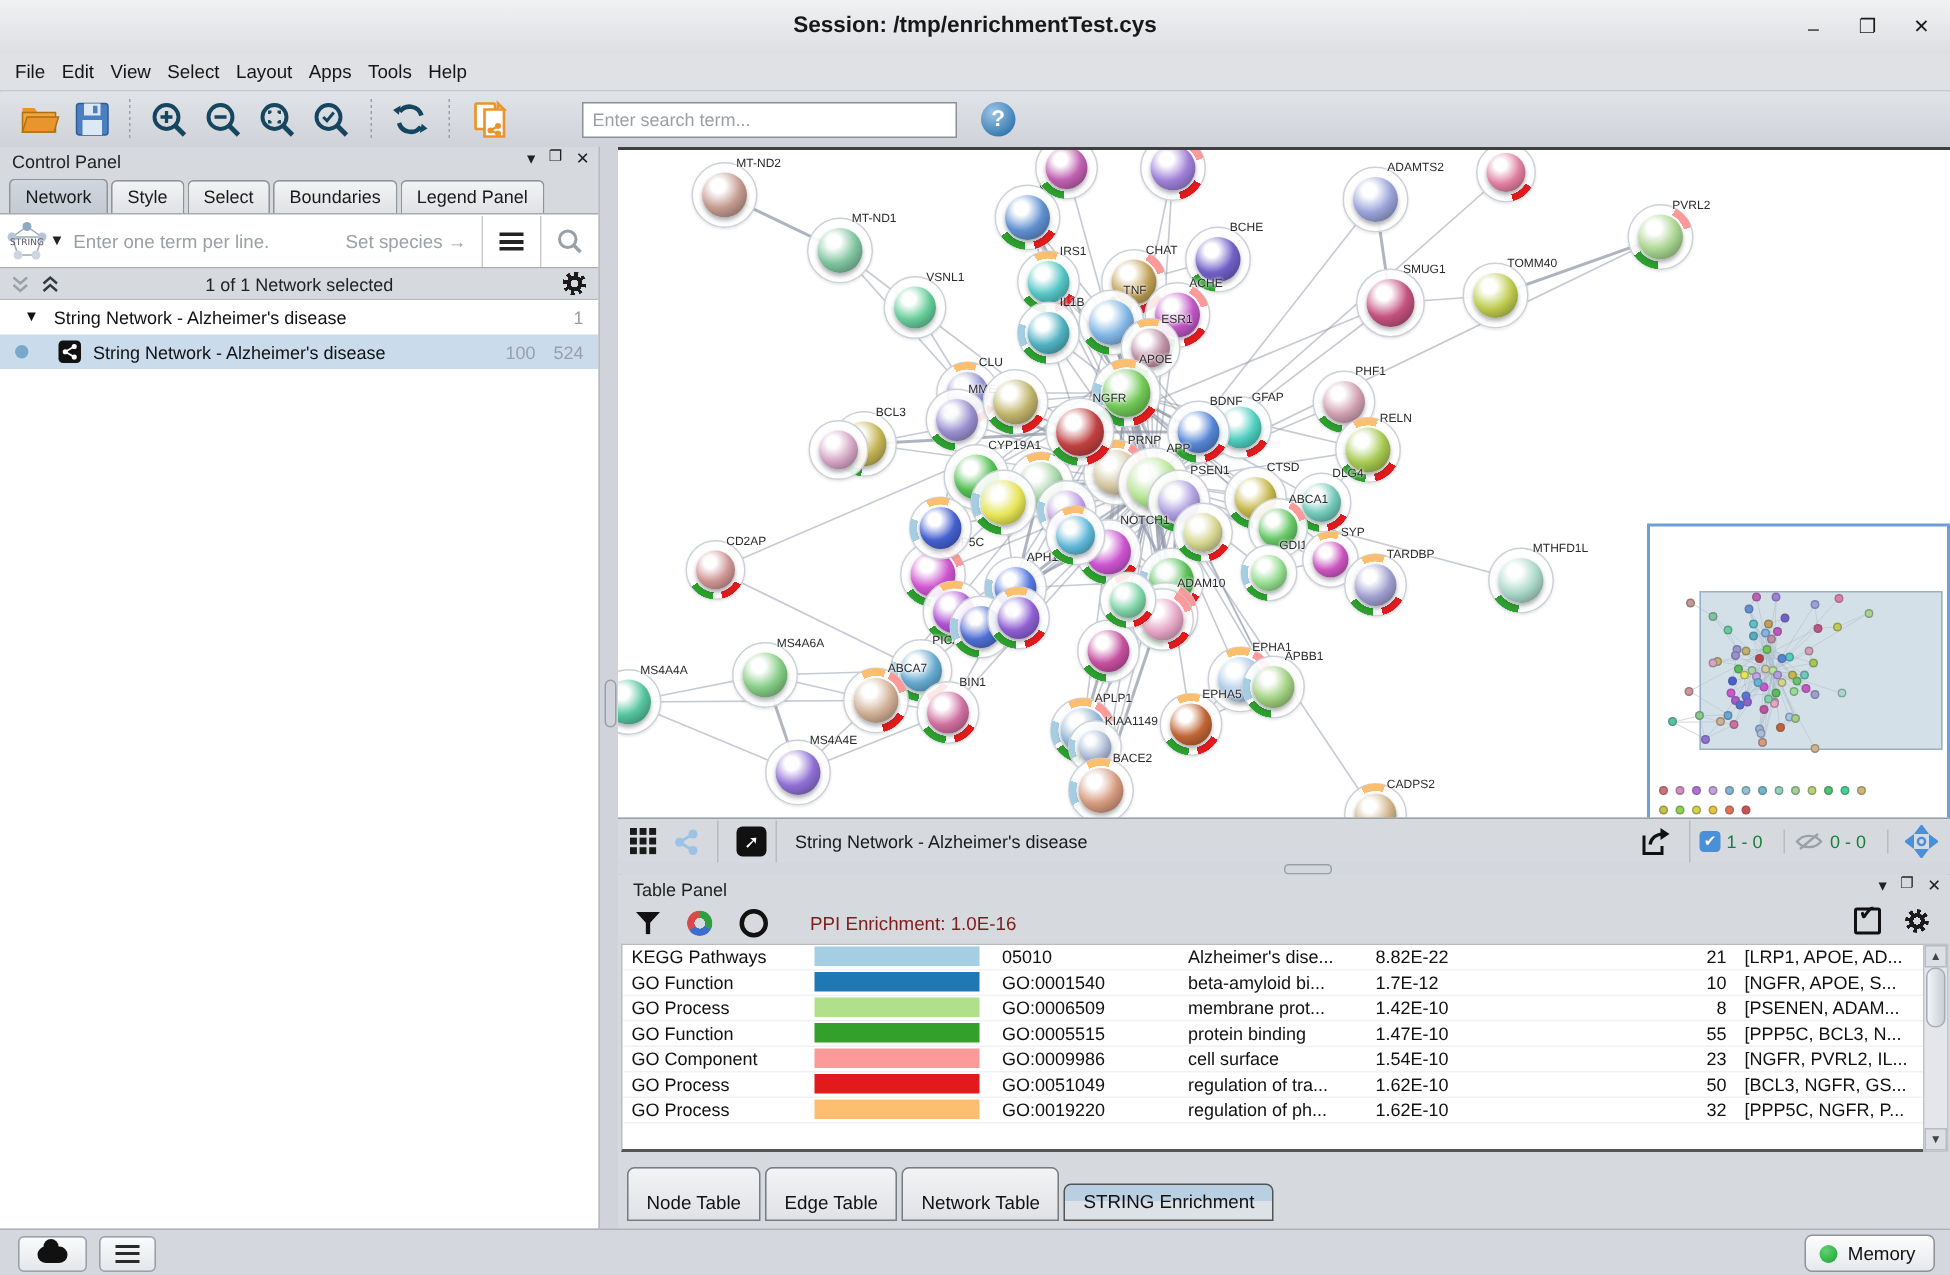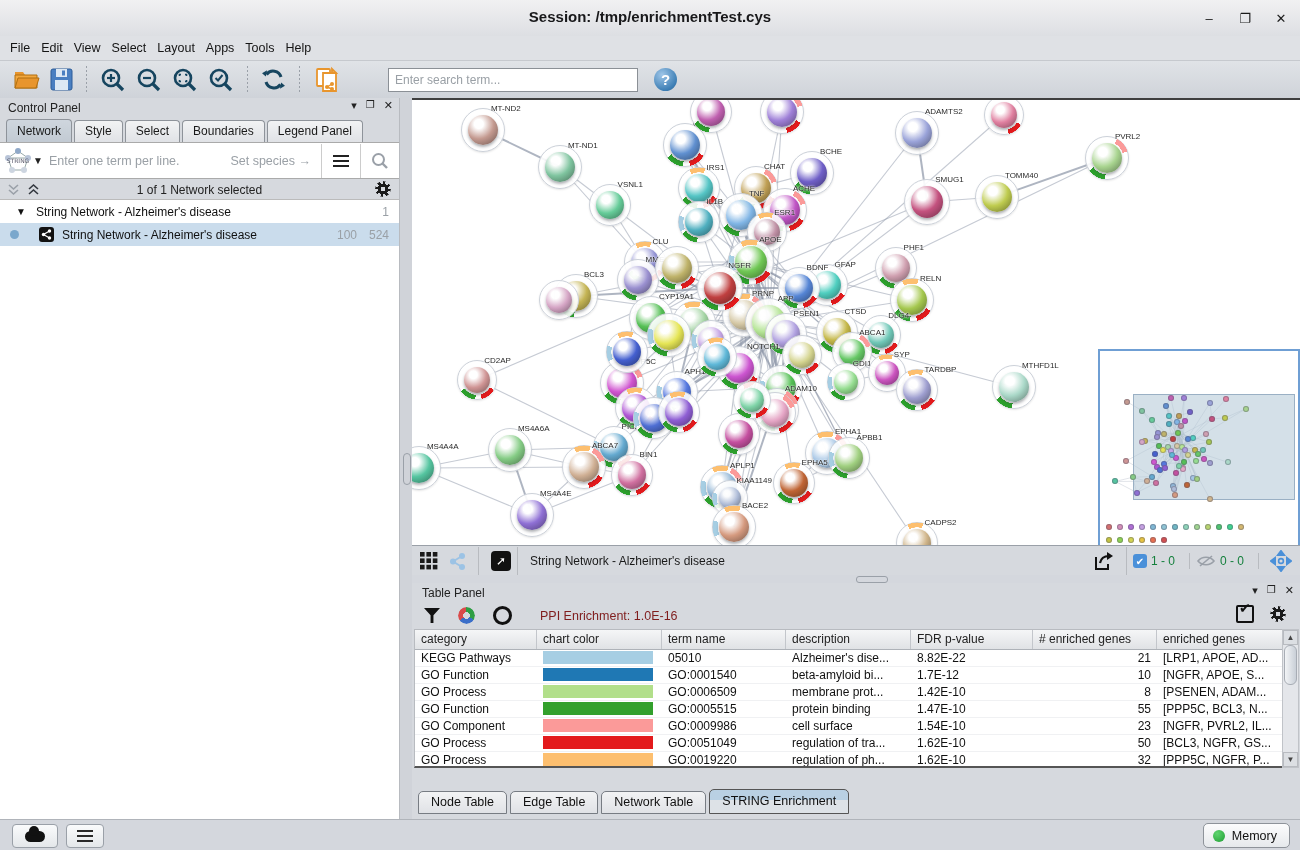--- a/index.html
+++ b/index.html
@@ -123,21 +123,21 @@
   .td.num{text-align:right;}
   .cbar{width:110px;height:13px;margin-top:1px;}
   .vscroll{position:absolute;right:1px;top:46px;bottom:52px;width:15px;background:#e4e6ea;
     border:1px solid #c0c3c8;}
   .vs-arrow{position:absolute;left:0;width:13px;height:13px;font-size:8px;color:#444;
     display:flex;align-items:center;justify-content:center;background:#dcdfe3;border:1px solid #b8bbc0;}
   .vs-thumb{position:absolute;left:1px;top:15px;width:11px;height:38px;border-radius:6px;
     background:linear-gradient(90deg,#f2f4f6,#c9cfd7);border:1px solid #a8adb5;}
   .tp-tabs{position:absolute;left:6px;bottom:6px;display:flex;gap:3px;align-items:flex-end;}
   .tp-tab{font-size:12.5px;color:#111;background:linear-gradient(#f2f3f4,#e0e2e6);
-    border:1px solid #777c83;border-radius:5px 5px 0 0;padding:3px 12px 4px;}
+    border:1px solid #777c83;border-radius:5px 5px 0 0;padding:16px 12px 4px;}
   .tp-tab.active{background:linear-gradient(#b9d0e3 0 45%,#dde2e7 45%);border-color:#555;padding:4px 12px 5px;}
   
   .statusbar{position:absolute;left:0;right:0;bottom:0;height:30px;background:#d4d7dd;
     border-top:1px solid #b0b4ba;}
   .sb-btn2{position:absolute;top:4px;height:22px;border:1px solid #9aa0a8;border-radius:4px;
     background:linear-gradient(#fafbfc,#e4e7ea);display:flex;align-items:center;justify-content:center;}
   .cloud{width:20px;height:11px;background:#111;border-radius:8px;position:relative;}
   .cloud:before{content:"";position:absolute;left:4px;top:-5px;width:10px;height:10px;border-radius:50%;background:#111;}
   .listic{width:16px;height:12px;
     background:repeating-linear-gradient(#2a2a2a 0 2px,transparent 2px 5px);}
@@ -1244,29 +1244,20 @@
         <div class="donut"></div>
         <div class="ringicon"></div>
         <div class="ppi-text">PPI Enrichment: 1.0E-16</div>
         <div class="tp-right-icons">
           <div class="checkbox-ic"></div>
           <div class="gear"></div>
         </div>
       </div>
 
       <div class="tbl">
-        <div class="tbl-head" id="tbl-head">
-            <div class="th" style="width: 122px;">category</div>
-            <div class="th" style="width: 125px;">chart color</div>
-            <div class="th" style="width: 124px;">term name</div>
-            <div class="th" style="width: 125px;">description</div>
-            <div class="th" style="width: 122px;">FDR p-value</div>
-            <div class="th" style="width: 124px;"># enriched genes</div>
-            <div class="th" style="width: 126px;">enriched genes</div>
-          </div>
         <div id="tbl-body">
             <div class="tr">
               <div class="td" style="width: 122px;">KEGG Pathways</div>
               <div class="td" style="width: 125px;">
                 <div class="cbar" style="background: rgb(166, 206, 227);"></div>
               </div>
               <div class="td" style="width: 124px;">05010</div>
               <div class="td" style="width: 125px;">Alzheimer's dise...</div>
               <div class="td" style="width: 122px;">8.82E-22</div>
               <div class="td num" style="width: 124px;">21</div>

